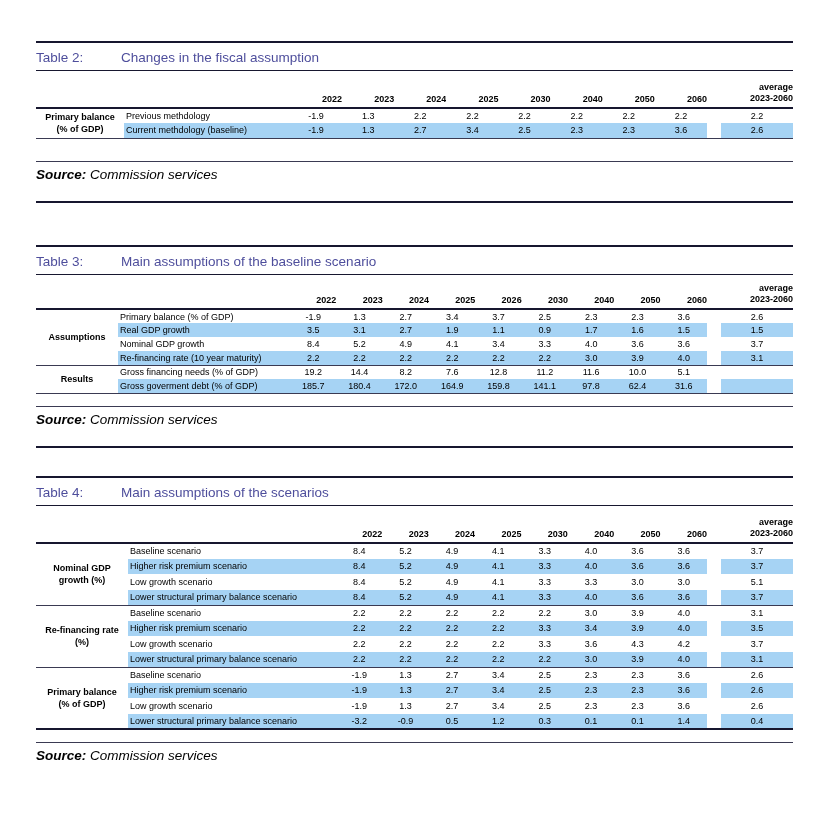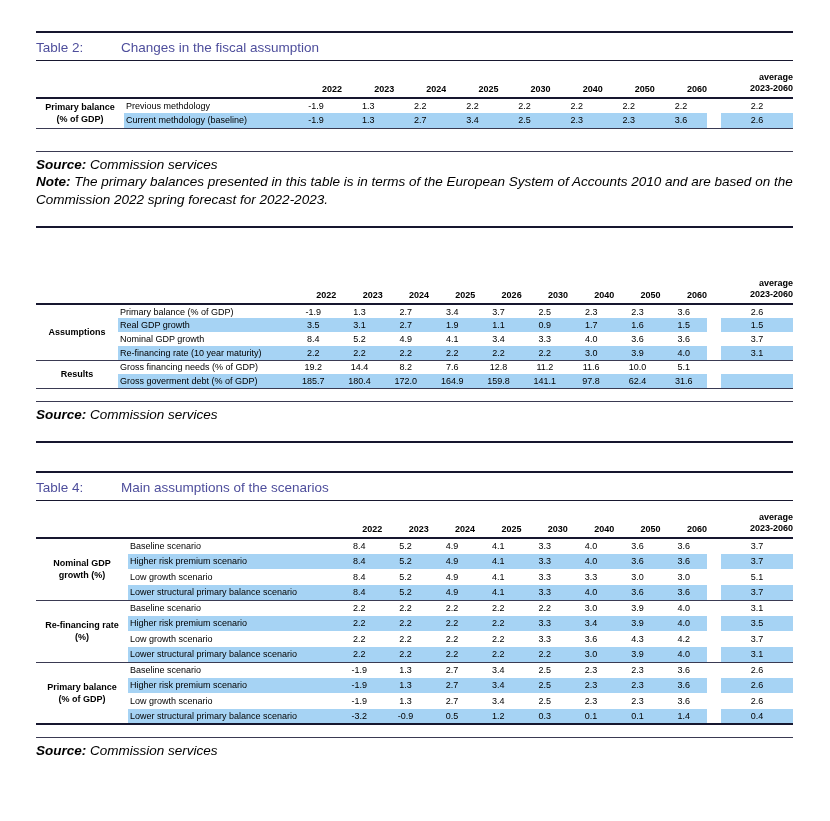--- a/index.html
+++ b/index.html
@@ -4,21 +4,21 @@
 <style>
   html,body{margin:0;padding:0;}
   body{
     width:830px;height:821px;overflow:hidden;background:#ffffff;
     font-family:"Liberation Sans", sans-serif;color:#000;
   }
   .page{padding:0 37px 0 36px;}
 
   
   .tsec{}
-  .tsec.t2{margin-top:31px;}
+  .tsec.t2{margin-top:41px;}
   .tsec.t3{margin-top:42px;}
   .tsec.t4{margin-top:28px;}
 
   .block-head{
     border-top:2.2px solid #17172f;
     border-bottom:1.8px solid #17172f;
     padding:5px 0 4px 0;
   }
   .block-head .tlabel{display:inline-block;width:85px;color:#4e4e9c;font-size:13.5px;}
   .block-head .ttitle{color:#4e4e9c;font-size:13.5px;}
@@ -133,25 +133,27 @@
               <td class="val hl">2.3</td>
               <td class="val hl">3.6</td>
               <td class="gapcell"></td>
               <td class="avgc hl">2.6</td>
             </tr>
           </tbody>
         </table>
       </div>
     <div class="src-box">
       <p><span class="blbl">Source:</span><span> Commission services</span></p>
-      <p><span class="blbl">Note:</span><span> The primary balances presented in this table is in terms of the European System of Accounts 2010 and are based on the Commission 2022 spring forecast for 2022-2023.</span></p>
     </div>
   </section>
 
   <section class="tsec t3">
+    <div class="block-head">
+      <span class="tlabel">Table 3:</span><span class="ttitle">Main assumptions of the baseline scenario</span>
+    </div>
     <div>
         <table class="grid">
           <colgroup>
             <col class="c-group">
             <col class="c-label">
             <col class="c-year">
             <col class="c-year">
             <col class="c-year">
             <col class="c-year">
             <col class="c-year">

